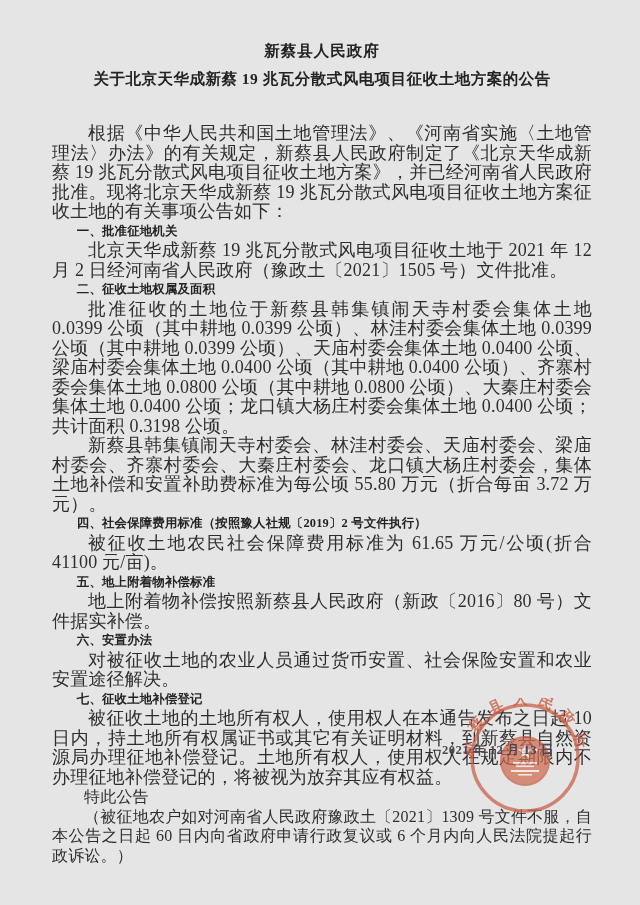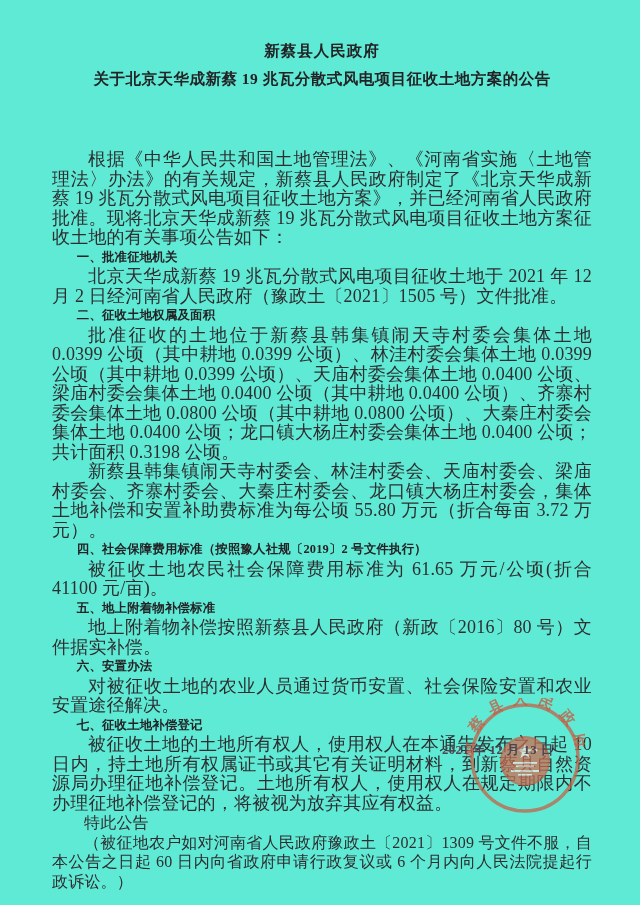--- a/index.html
+++ b/index.html
@@ -2,21 +2,21 @@
 <html><head>
 <meta charset="utf-8">
 <style>
   * { margin: 0; padding: 0; box-sizing: border-box; }
   html, body { background: #ffffff; }
   .page {
     position: relative;
     width: 640px;
     height: 905px;
     margin: 0 auto;
-    background: #5eead4;
+    background: #e5e5e5;
     font-family: "Liberation Serif", "DejaVu Serif", serif;
     color: #2e2e31;
     overflow: hidden;
   }
   .content {
     padding: 40px 48px 0 52px;
   }
   .doc-title {
     text-align: center;
     font-size: 15.5px;
@@ -26,21 +26,21 @@
     color: #232326;
   }
   .doc-subtitle {
     text-align: center;
     font-size: 15.5px;
     font-weight: 700;
     line-height: 22px;
     letter-spacing: 0.5px;
     color: #232326;
     margin-top: 6px;
-    margin-bottom: 60px;
+    margin-bottom: 34px;
   }
   .body-par {
     font-size: 18px;
     line-height: 19.5px;
     text-align: justify;
     text-indent: 2em;
     color: #2e2e31;
     letter-spacing: 0.2px;
   }
   .sec-heading {

